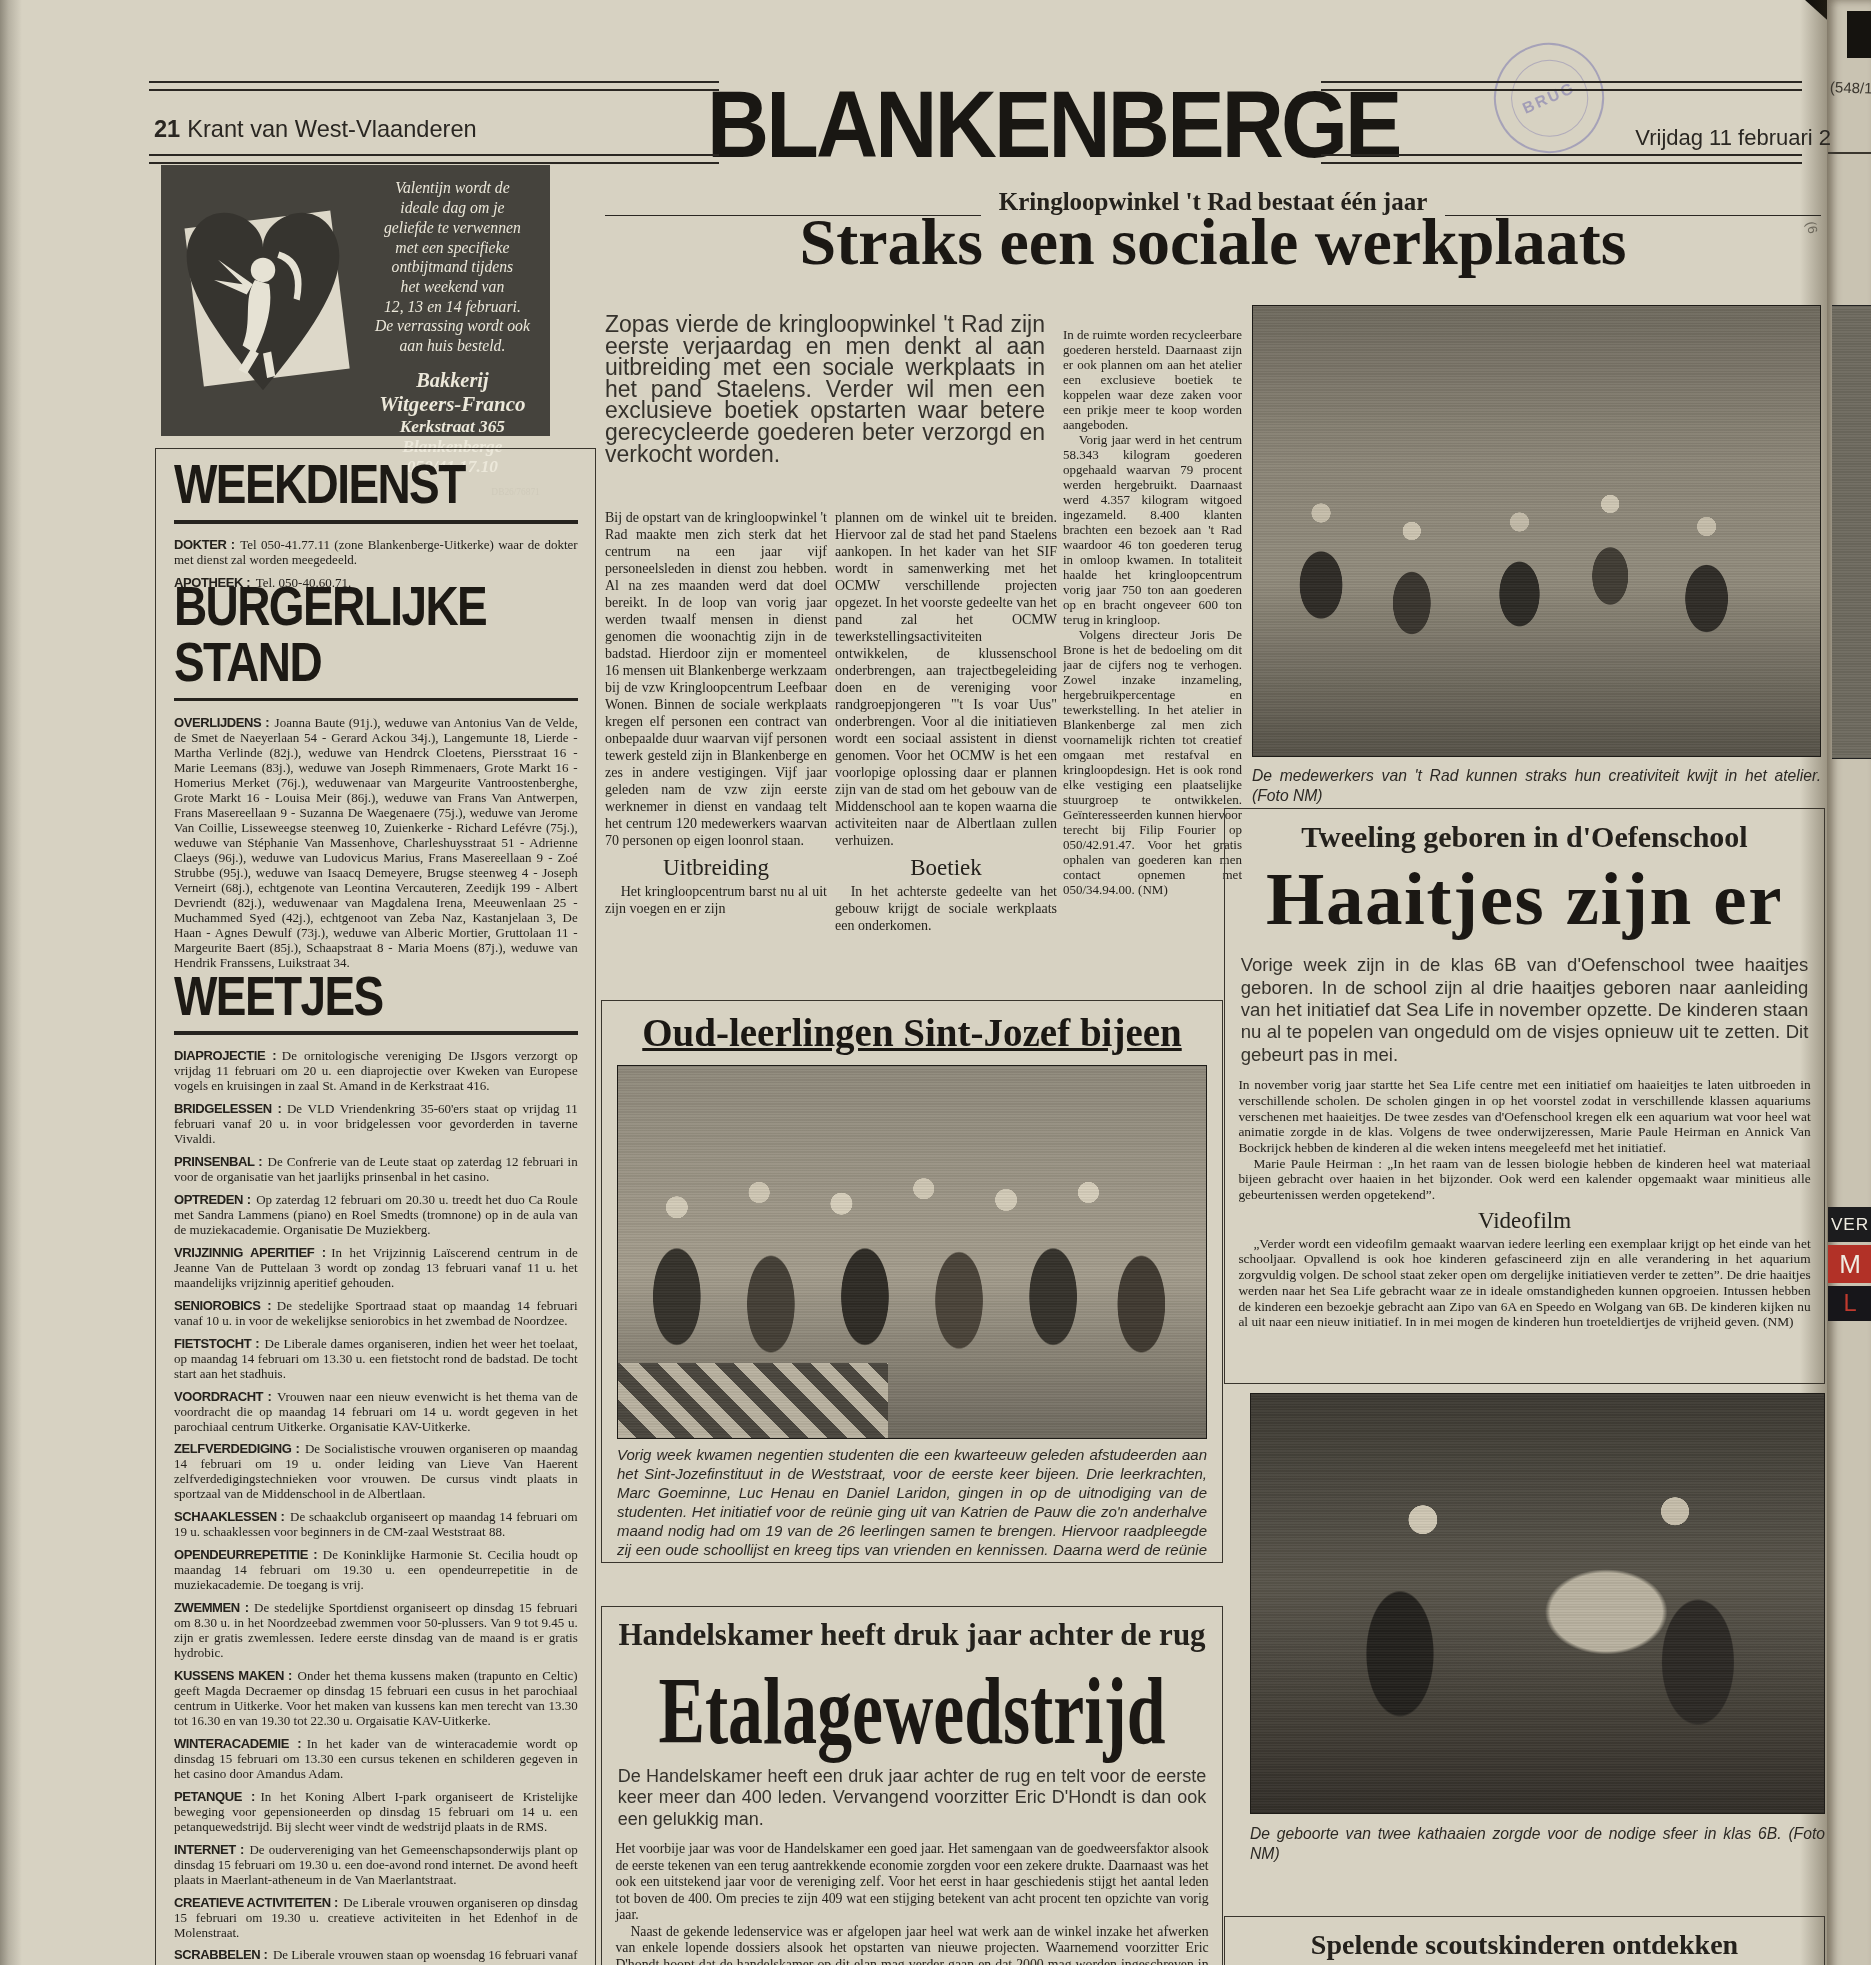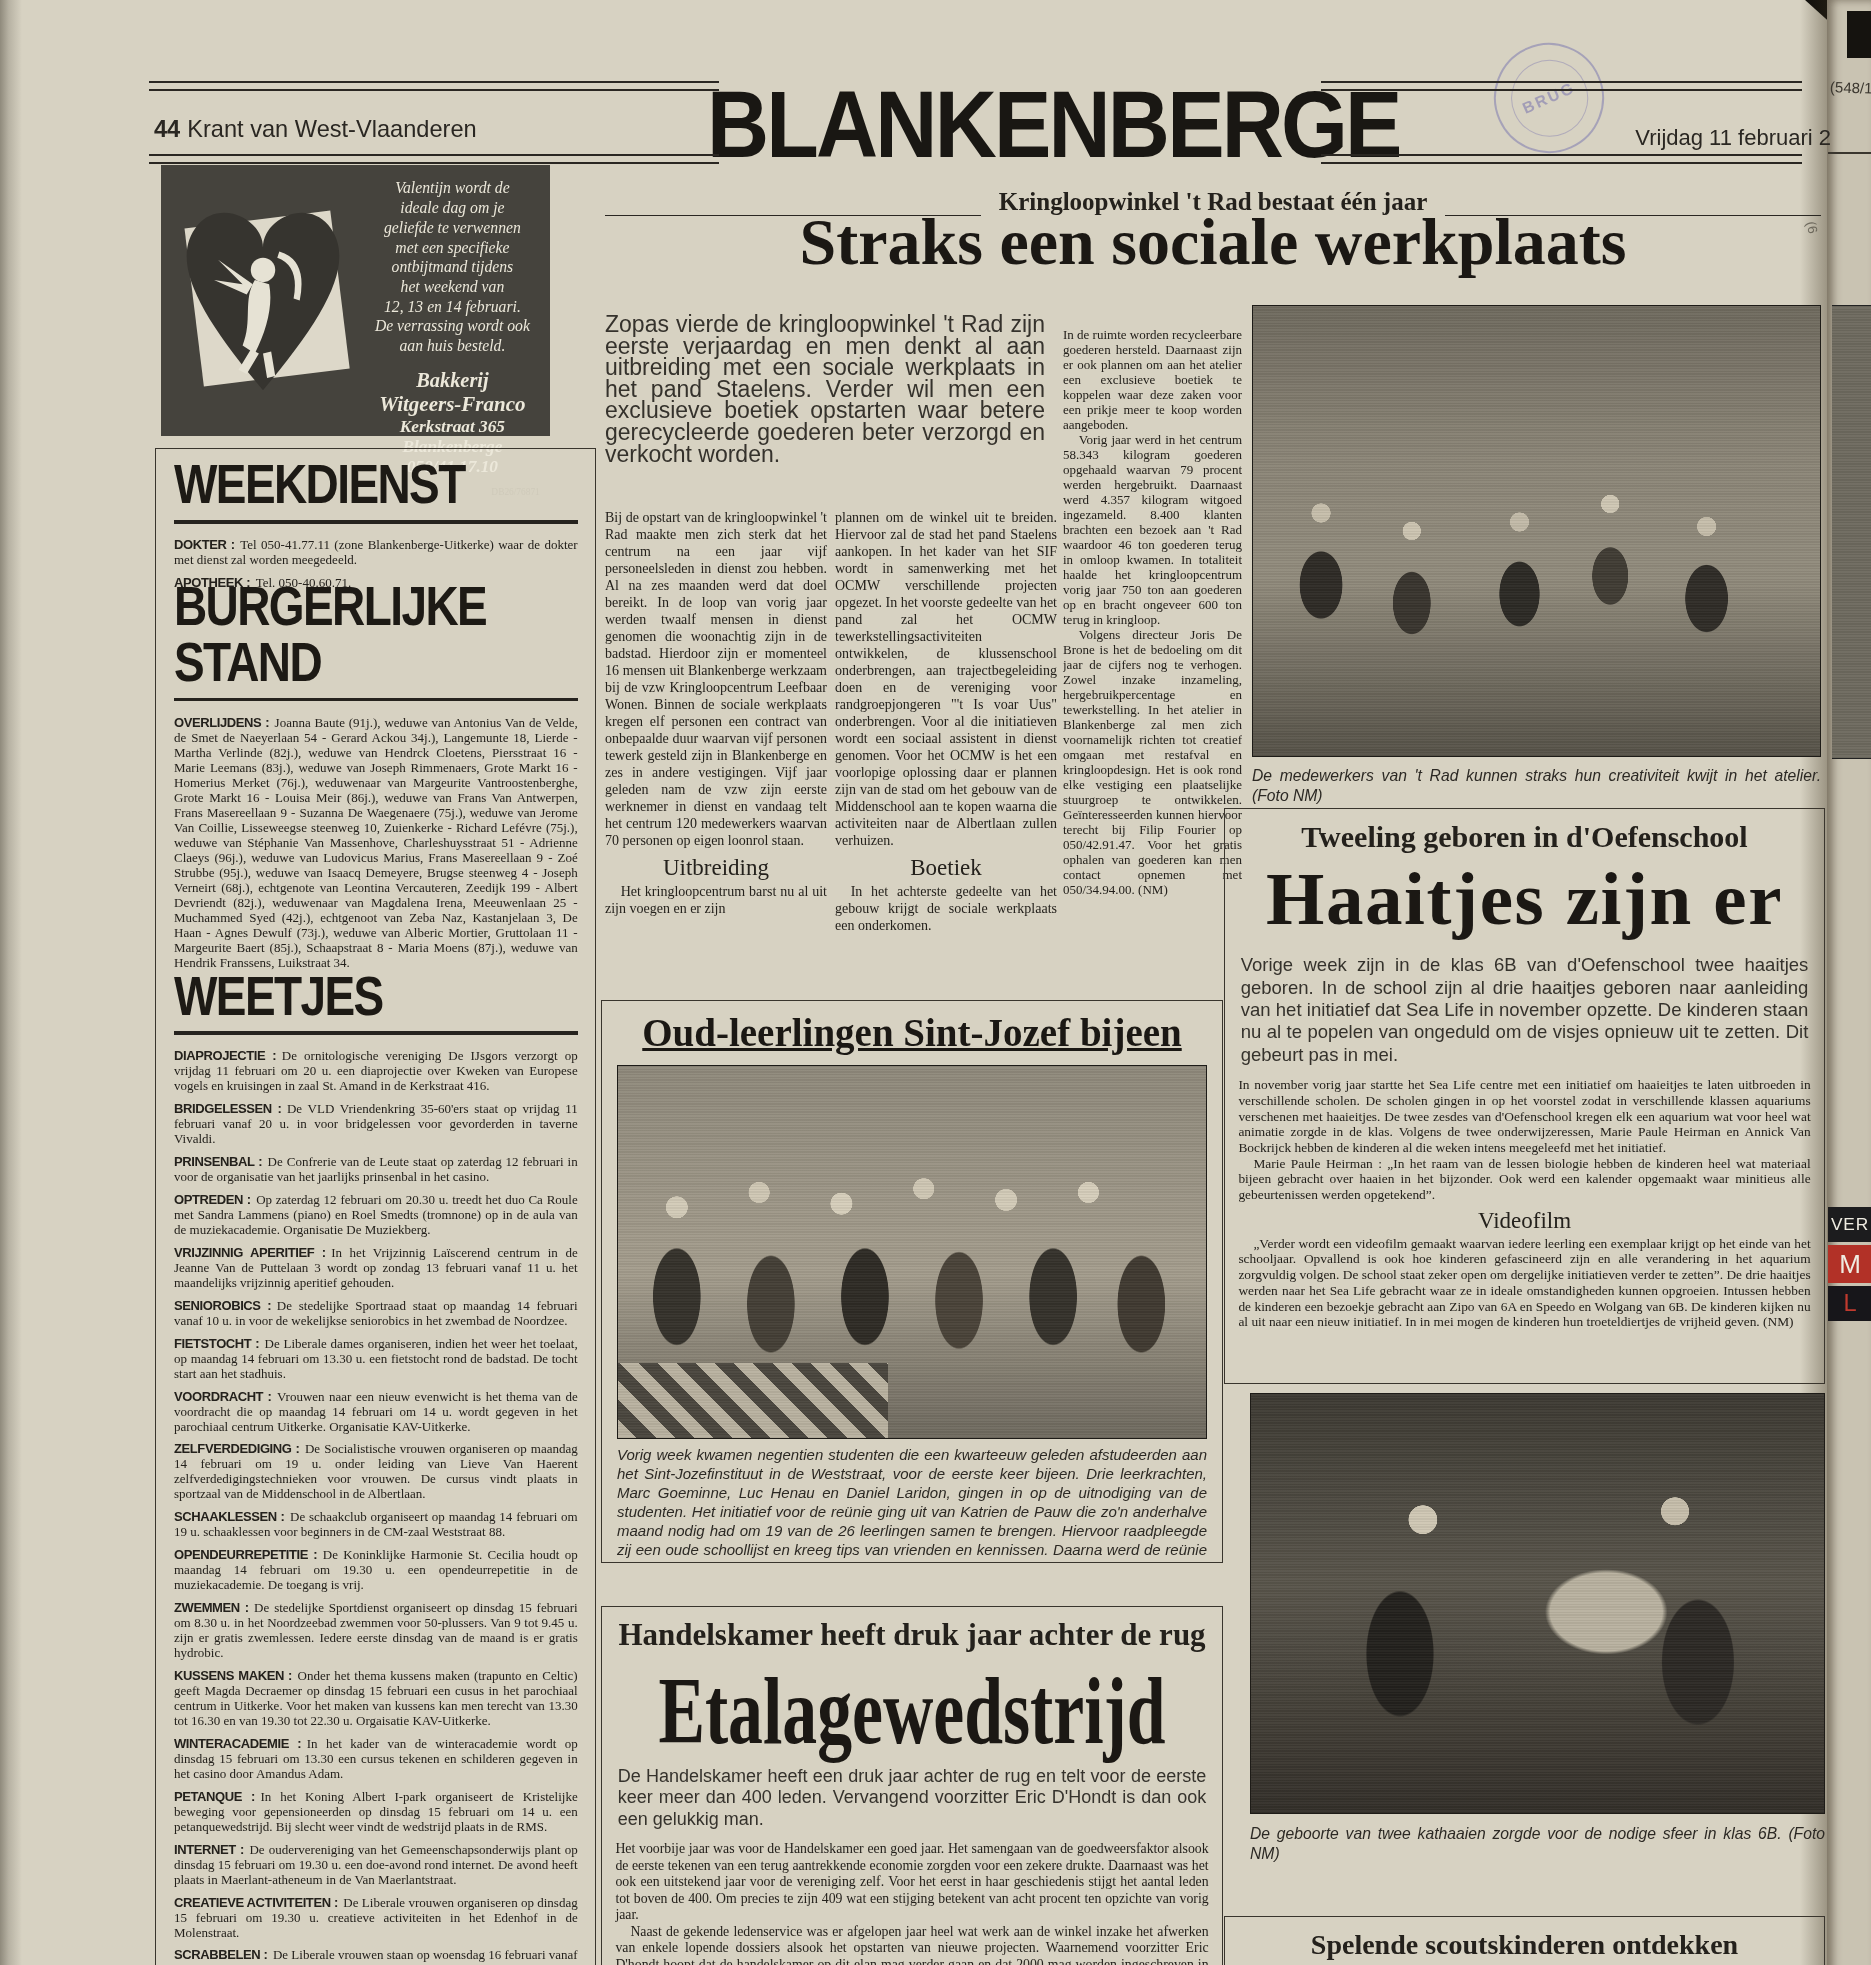--- a/index.html
+++ b/index.html
@@ -124,21 +124,21 @@
   <div class="frag frag-ver">VER</div>
   <div class="frag frag-m">M</div>
   <div class="frag frag-l">L</div>
   <div class="stamp">
     <div class="stamp-inner">BRUG</div>
   </div>
 
   <div class="rule2 hr-tl"></div>
   <div class="rule2 hr-tr"></div>
   <div class="pagenum">
-    <b>44</b><span>Krant van West-Vlaanderen</span>
+    <b>21</b><span>Krant van West-Vlaanderen</span>
   </div>
   <div class="masthead">BLANKENBERGE</div>
   <div class="hdate">Vrijdag 11 februari 2</div>
   <div class="rule2 hr-bl"></div>
   <div class="rule2 hr-br"></div>
 
   <div class="ad">
     <svg viewBox="0 0 100 120">
       <rect x="16" y="20" width="72" height="78" fill="#ddd8c9" transform="rotate(-7 52 59)"></rect>
       <path d="M50 34 C50 20,29 10,18 23 C4 40,18 66,50 104 C82 66,96 40,82 23 C71 10,50 20,50 34 Z" fill="#36342f"></path>

